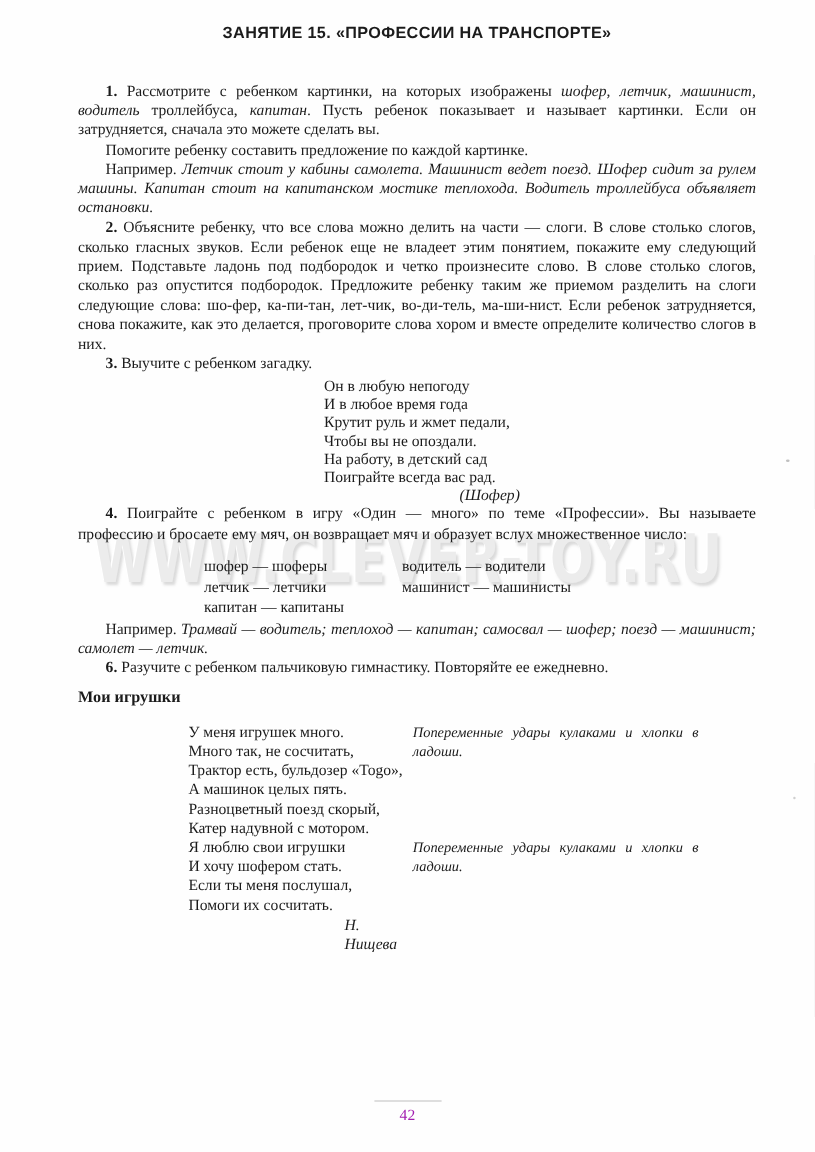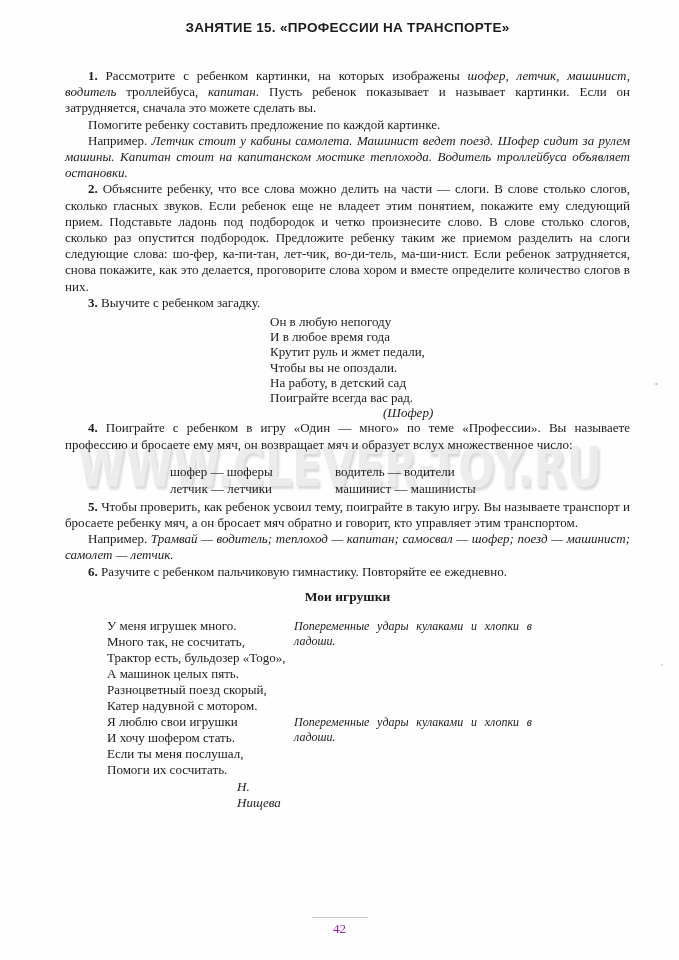--- a/index.html
+++ b/index.html
@@ -32,24 +32,24 @@
   .riddle-line{white-space:nowrap;}
   .riddle-answer{font-style:italic;margin-left:113px;}
   .after-riddle{margin-top:9px;}
   .pairs{
     display:flex;margin:10px 0 2px 105px;
     font-size:13px;line-height:17px;
   }
   .pairs-col-left{width:165px;}
   .pair{white-space:nowrap;}
   .poem-heading{
-    text-align:center;font-weight:bold;font-size:13.5px;
+    font-weight:bold;font-size:13.5px;
     margin:9px 0 13px 0;
   }
-  .poem-row{display:flex;margin-left:42px;}
+  .poem-row{display:flex;margin-left:92px;}
   .poem{width:187px;font-size:13px;line-height:16px;}
   .poem-line{white-space:nowrap;}
   .poem-author{font-style:italic;margin:1px 0 0 130px;font-size:13px;}
   .notes{position:relative;width:238px;font-size:12px;line-height:15.5px;
     font-style:italic;text-align:justify;}
   .note{position:absolute;left:0;width:238px;}
   .note-0{top:1px;}
   .note-1{top:33px;}
   .note-2{top:97px;}
   .watermark{
@@ -104,28 +104,28 @@
       <div class="riddle-line">Поиграйте всегда вас рад.</div>
       <div class="riddle-answer">(Шофер)</div>
     </div>
 
     <p class="body after-riddle"><span class="num">4.</span><span> Поиграйте с ребенком в игру «Один — много» по теме «Профессии». Вы называете профессию и бросаете ему мяч, он возвращает мяч и образует вслух множественное число:</span></p>
 
     <div class="pairs">
       <div class="pairs-col-left">
         <div class="pair">шофер — шоферы</div>
         <div class="pair">летчик — летчики</div>
+        <div class="pair">капитан — капитаны</div>
       </div>
       <div class="pairs-col-right">
         <div class="pair">водитель — водители</div>
         <div class="pair">машинист — машинисты</div>
       </div>
     </div>
 
-    <p class="body"><span class="num">5.</span><span> Чтобы проверить, как ребенок усвоил тему, поиграйте в такую игру. Вы называете транспорт и бросаете ребенку мяч, а он бросает мяч обратно и говорит, кто управляет этим транспортом.</span></p>
 
     <p class="body"><span>Например. </span><span class="i">Трамвай — водитель; теплоход — капитан; самосвал — шофер; поезд — машинист; самолет — летчик.</span></p>
 
     <p class="body"><span class="num">6.</span><span> Разучите с ребенком пальчиковую гимнастику. Повторяйте ее ежедневно.</span></p>
 
     <div class="poem-heading">Мои игрушки</div>
 
     <div class="poem-row">
       <div class="poem">
         <div class="poem-line">У меня игрушек много.</div>

